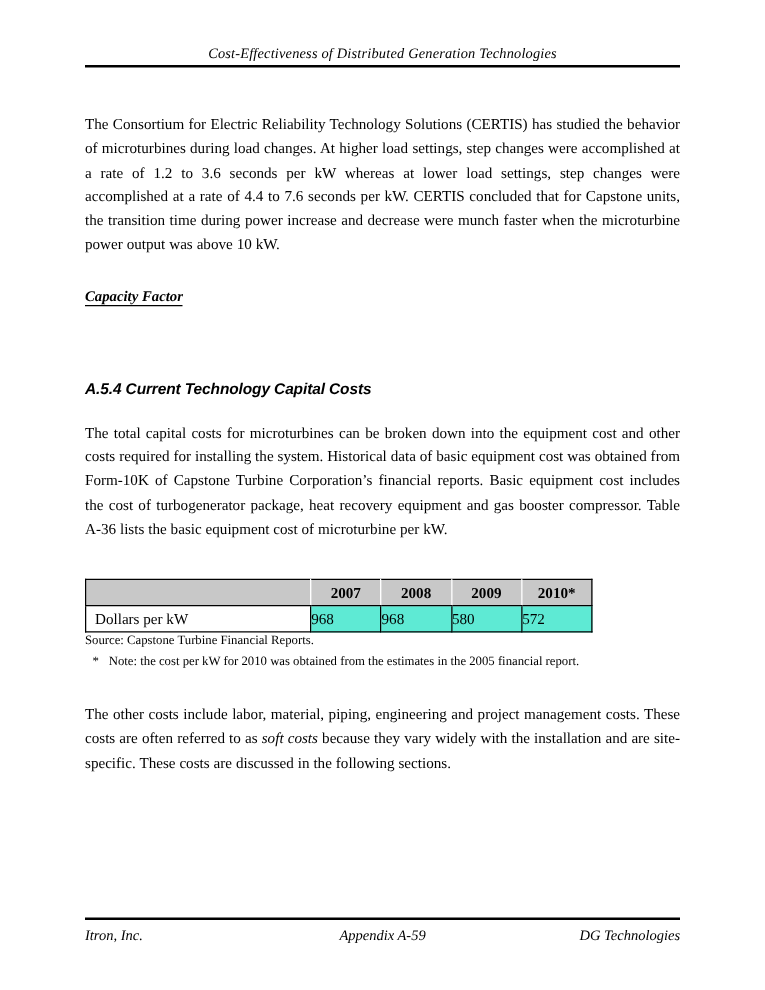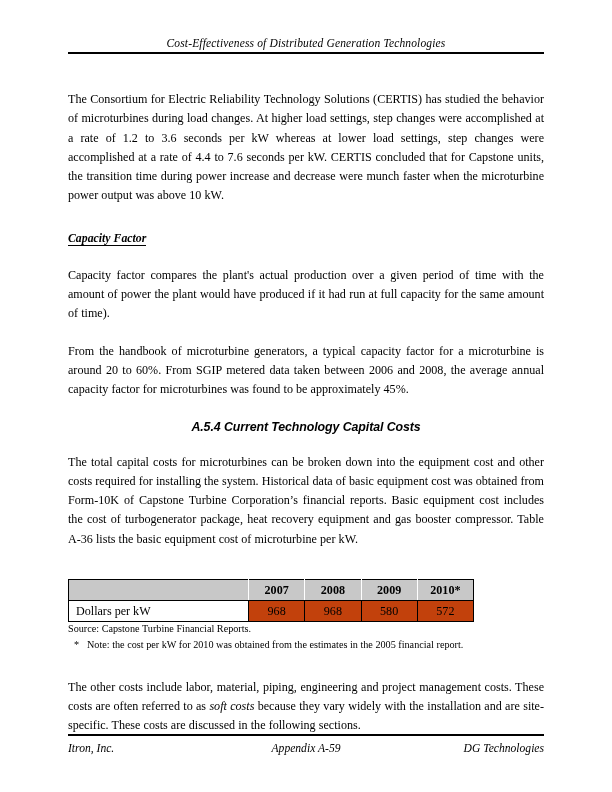--- a/index.html
+++ b/index.html
@@ -62,21 +62,20 @@
 
   h2.section-heading {
     font-family: "Liberation Sans", "DejaVu Sans", sans-serif;
     font-weight: bold;
     font-style: italic;
     font-size: 12.4px;
     margin: 0;
     padding: 0;
     line-height: 15px;
     letter-spacing: -0.1px;
-    text-align: center;
   }
 
   
   p.body {
     font-size: 12.1px;
     line-height: 19.3px;
     text-align: justify;
     text-justify: inter-word;
     margin: 0;
     padding: 0;
@@ -126,22 +125,22 @@
   }
   table.data-table thead th.last-col {
     border-right: 1.4px solid #000;
   }
   table.data-table tbody td.label-cell {
     text-align: left;
     padding-left: 7px;
     background: #ffffff;
   }
   table.data-table tbody td.value-cell {
-    text-align: center;
-    background: #c2410c;
+    text-align: left;
+    background: #5eead4;
   }
   col.c0 { width: 180px; }
   col.c1, col.c2, col.c3, col.c4 { width: 56.25px; }
 
   
   .source-block {
     font-size: 10.2px;
     line-height: 13.4px;
     font-family: "Liberation Serif", "DejaVu Serif", serif;
   }
@@ -209,24 +208,22 @@
 
     <div class="spacer-20"></div>
     <p class="body">The Consortium for Electric Reliability Technology Solutions (CERTIS) has studied the behavior of microturbines during load changes.  At higher load settings, step changes were accomplished at a rate of 1.2 to 3.6 seconds per kW whereas at lower load settings, step changes were accomplished at a rate of 4.4 to 7.6 seconds per kW. CERTIS concluded that for Capstone units, the transition time during power increase and decrease were munch faster when the microturbine power output was above 10 kW.</p>
 
     <div class="spacer-22"></div>
 
     <div class="sub-heading-wrap">
       <h3 class="sub-heading">Capacity Factor</h3>
     </div>
     <div class="spacer-20"></div>
-    <p class="body">Capacity factor compares the plant's actual production over a given period of time with the amount of power the plant would have produced if it had run at full capacity for the same amount of time).</p>
 
     <div class="spacer-18"></div>
-    <p class="body">From the handbook of microturbine generators, a typical capacity factor for a microturbine is around 20 to 60%.  From SGIP metered data taken between 2006 and 2008, the average annual capacity factor for microturbines was found to be approximately 45%.</p>
 
     <div class="spacer-20"></div>
 
     <h2 class="section-heading">A.5.4  Current Technology Capital Costs</h2>
     <div class="spacer-18"></div>
     <p class="body">The total capital costs for microturbines can be broken down into the equipment cost and other costs required for installing the system.  Historical data of basic equipment cost was obtained from Form-10K of Capstone Turbine Corporation’s financial reports.  Basic equipment cost includes the cost of turbogenerator package, heat recovery equipment and gas booster compressor.  Table A-36 lists the basic equipment cost of microturbine per kW.</p>
 
     <div class="spacer-20"></div>
 
     <div class="spacer-10"></div>

